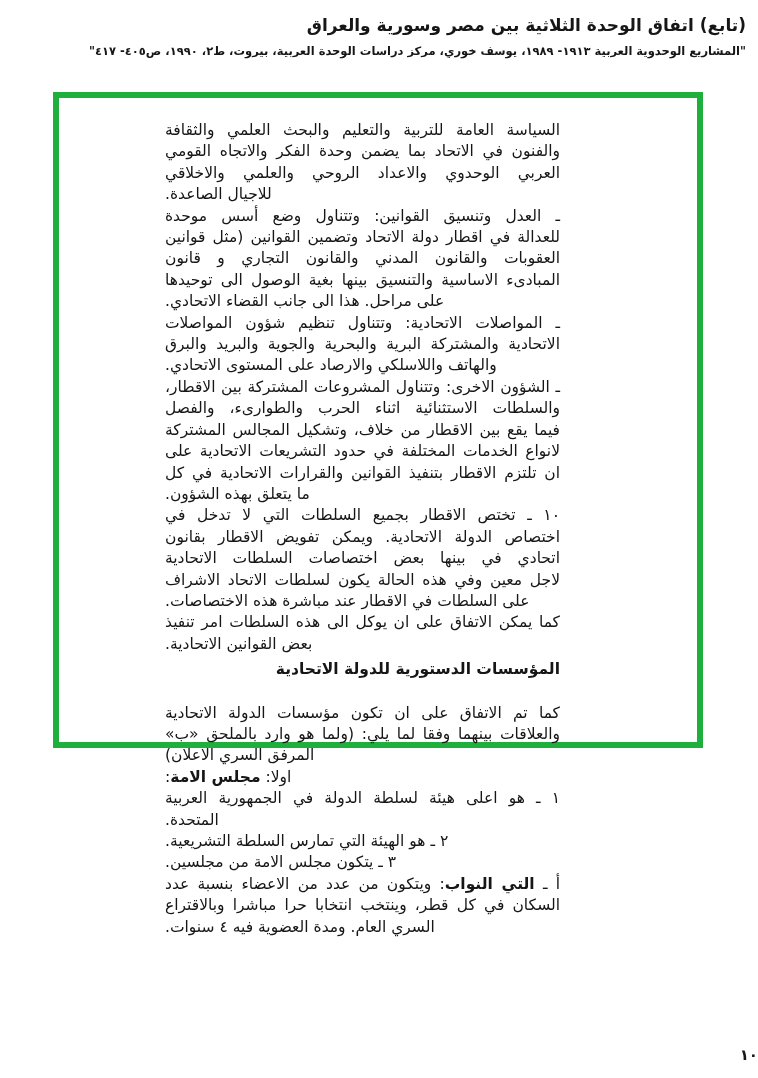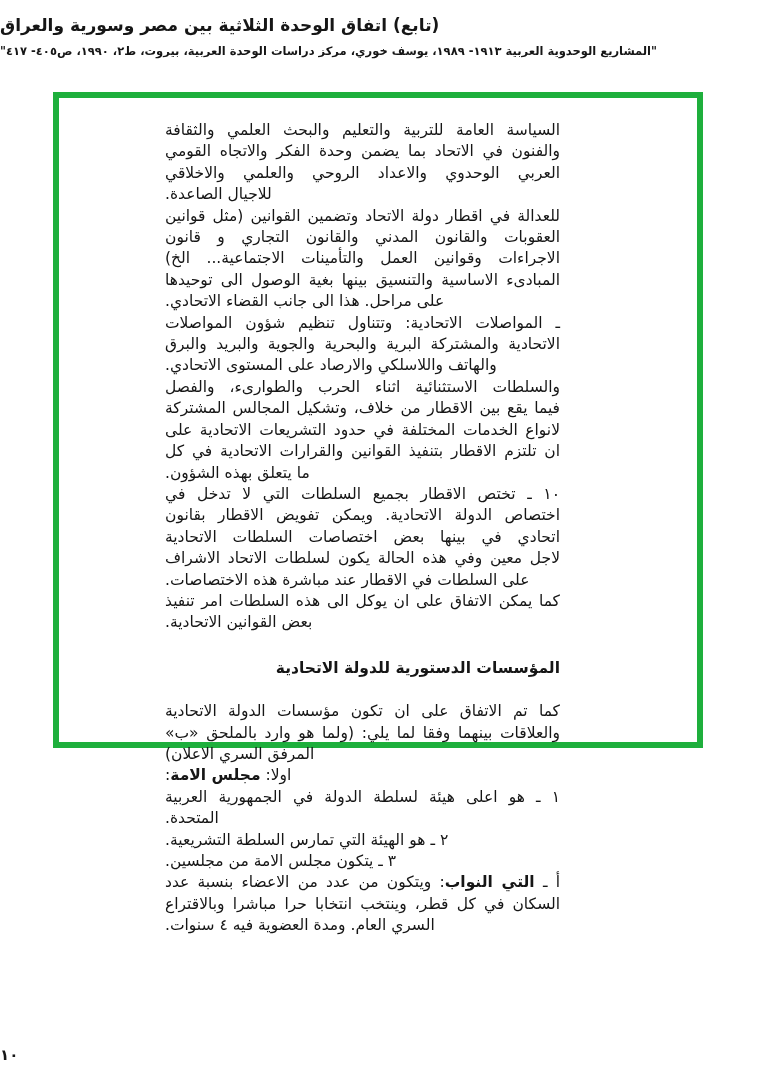--- a/index.html
+++ b/index.html
@@ -10,22 +10,22 @@
     overflow: hidden;
   }
   .page {
     position: relative;
     width: 758px; height: 1078px;
     direction: rtl;
     color: #161616;
   }
   .page-header {
     position: absolute;
-    top: 12px; left: 0; right: 18px;
-    text-align: left;
+    top: 12px; left: 0; right: 12px;
+    text-align: right;
   }
   .doc-title {
     font-size: 17px;
     font-weight: bold;
     line-height: 26px;
     letter-spacing: 0;
   }
   .doc-citation {
     margin-top: 4px;
     font-size: 11.5px;
@@ -50,58 +50,59 @@
     white-space: nowrap;
     text-align: left;
   }
   .line.justify {
     white-space: normal;
     text-align: justify;
     text-align-last: justify;
   }
   .line.heading {
     font-weight: bold;
-    margin-top: 24px;
+    margin-top: 4px;
     margin-bottom: 22px;
     white-space: nowrap;
     text-align: right;
   }
   .line b { font-weight: bold; }
   .page-number {
     position: absolute;
     bottom: 14px; left: 0; right: 0;
-    text-align: left;
+    text-align: right;
     font-size: 15px;
     font-weight: bold;
   }
 </style>
 </head>
 <body>
 
 <div class="page">
 
   <div class="page-header">
     <div class="doc-title">(تابع) اتفاق الوحدة الثلاثية بين مصر وسورية والعراق</div>
     <div class="doc-citation">"المشاريع الوحدوية العربية ١٩١٣- ١٩٨٩، يوسف خوري، مركز دراسات الوحدة العربية، بيروت، ط٢، ١٩٩٠، ص٤٠٥- ٤١٧"</div>
   </div>
 
   <div class="content-frame">
     <div class="text-column" id="text-column">
         <div class="line justify">السياسة العامة للتربية والتعليم والبحث العلمي والثقافة</div>
         <div class="line justify">والفنون في الاتحاد بما يضمن وحدة الفكر والاتجاه القومي</div>
         <div class="line justify">العربي الوحدوي والاعداد الروحي والعلمي والاخلاقي</div>
         <div class="line">للاجيال الصاعدة.</div>
+        <div class="line justify">ـ العدل وتنسيق القوانين: وتتناول وضع أسس موحدة</div>
         <div class="line justify">للعدالة في اقطار دولة الاتحاد وتضمين القوانين (مثل قوانين</div>
         <div class="line justify">العقوبات والقانون المدني والقانون التجاري و قانون</div>
-        <div class="line justify">الاجراءات وقوانين العمل والتأمينات الاجتماعية... الخ)</div>
         <div class="line justify">المبادىء الاساسية والتنسيق بينها بغية الوصول الى توحيدها</div>
         <div class="line">على مراحل. هذا الى جانب القضاء الاتحادي.</div>
         <div class="line justify">ـ المواصلات الاتحادية: وتتناول تنظيم شؤون المواصلات</div>
         <div class="line justify">الاتحادية والمشتركة البرية والبحرية والجوية والبريد والبرق</div>
         <div class="line">والهاتف واللاسلكي والارصاد على المستوى الاتحادي.</div>
+        <div class="line justify">ـ الشؤون الاخرى: وتتناول المشروعات المشتركة بين الاقطار،</div>
         <div class="line justify">والسلطات الاستثنائية اثناء الحرب والطوارىء، والفصل</div>
         <div class="line justify">فيما يقع بين الاقطار من خلاف، وتشكيل المجالس المشتركة</div>
         <div class="line justify">لانواع الخدمات المختلفة في حدود التشريعات الاتحادية على</div>
         <div class="line justify">ان تلتزم الاقطار بتنفيذ القوانين والقرارات الاتحادية في كل</div>
         <div class="line">ما يتعلق بهذه الشؤون.</div>
         <div class="line justify">١٠ ـ تختص الاقطار بجميع السلطات التي لا تدخل في</div>
         <div class="line justify">اختصاص الدولة الاتحادية. ويمكن تفويض الاقطار بقانون</div>
         <div class="line justify">اتحادي في بينها بعض اختصاصات السلطات الاتحادية</div>
         <div class="line justify">لاجل معين وفي هذه الحالة يكون لسلطات الاتحاد الاشراف</div>
         <div class="line">على السلطات في الاقطار عند مباشرة هذه الاختصاصات.</div>

